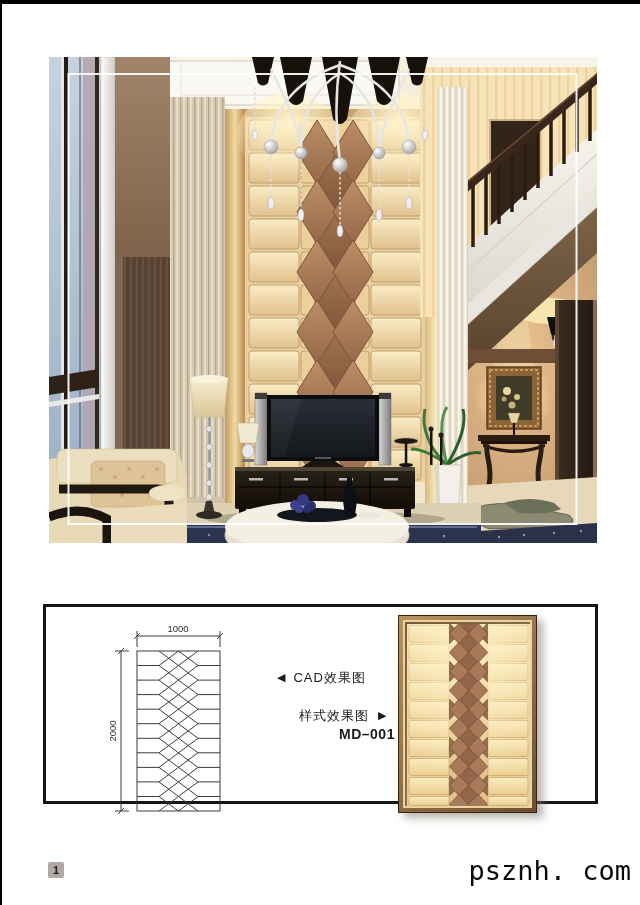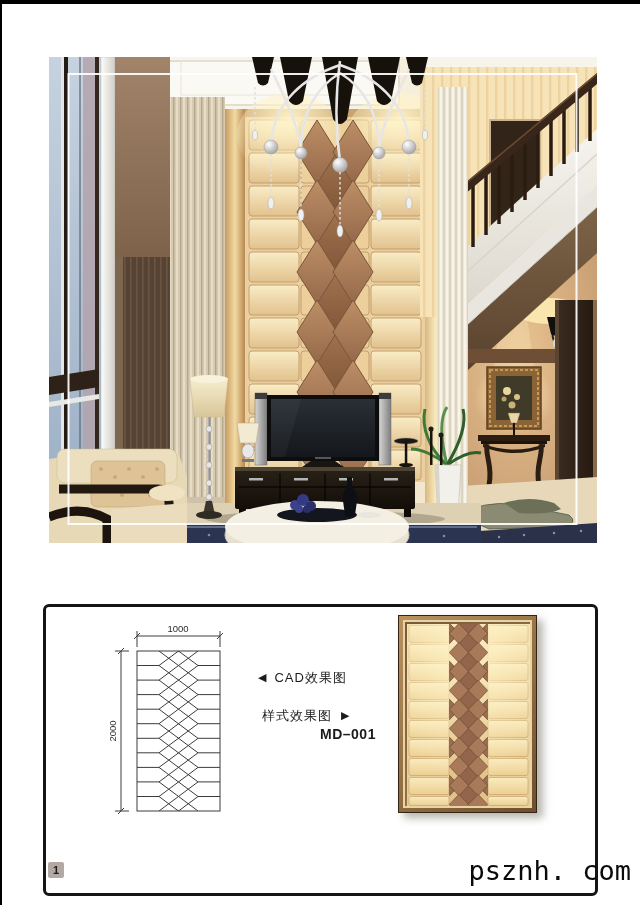--- a/index.html
+++ b/index.html
@@ -1,26 +1,26 @@
 <!DOCTYPE html>
 <html><head>
 <meta charset="utf-8">
 <style>
   html,body{margin:0;padding:0;}
   body{width:640px;height:905px;background:#ffffff;position:relative;overflow:hidden;
        font-family:"Liberation Sans", sans-serif;}
   .edge-top{position:absolute;left:0;top:0;width:640px;height:4px;background:#000;}
   .edge-left{position:absolute;left:0;top:0;width:2px;height:905px;background:#000;}
   .photo{position:absolute;left:49px;top:57px;width:548px;height:486px;overflow:hidden;}
-  .spec-panel{position:absolute;left:43px;top:604px;width:555px;height:292px;
-      border:3px solid #151515;border-radius:6px;background:#fff;box-sizing:border-box;}
+  .spec-panel{position:absolute;left:43px;top:604px;width:555px;height:200px;
+      border:3px solid #151515;border-radius:0;background:#fff;box-sizing:border-box;}
   .cad{position:absolute;left:17px;top:10px;width:180px;height:205px;}
-  .lbl{position:absolute;white-space:nowrap;color:#1b1b1b;}
+  .lbl{position:absolute;white-space:nowrap;color:#1b1b1b;margin-left:19px;}
   .lbl-cad{left:212px;top:62px;font-size:13px;letter-spacing:1px;}
-  .lbl-style{left:216px;top:100px;font-size:13px;letter-spacing:1px;}
+  .lbl-style{left:234px;top:100px;font-size:13px;letter-spacing:1px;}
   .lbl-code{left:226px;top:119px;font-size:14px;font-weight:bold;letter-spacing:.5px;padding-left:48px;}
   .arrow{font-size:11px;position:relative;top:-1px;}
   .arrow-l{margin-right:7px;}
   .arrow-r{margin-left:9px;}
   .sample{position:absolute;left:352px;top:8px;width:139px;height:198px;box-sizing:border-box;
       background:linear-gradient(135deg,#b9925e,#6f4e2c);border:1px solid #332414;padding:4px;
       box-shadow:6px 5px 8px rgba(125,120,110,.55);}
   .sample-in1{width:100%;height:100%;box-sizing:border-box;background:#e7d4a4;padding:2px;}
   .sample-in2{width:100%;height:100%;box-sizing:border-box;background:linear-gradient(315deg,#a5805-0,#7a583a);
       background:linear-gradient(315deg,#a58050,#7a583a);padding:2px;}

